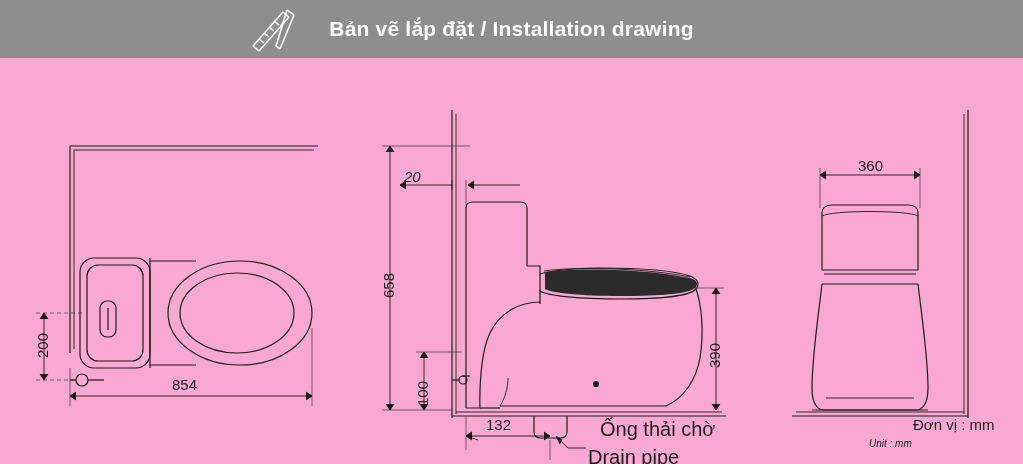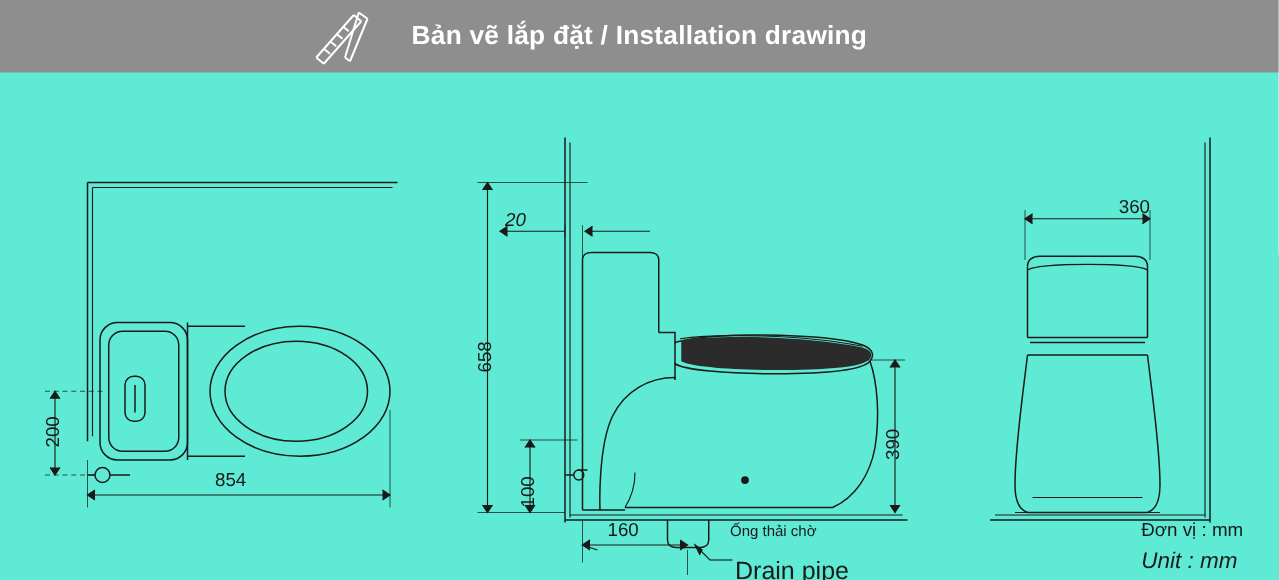--- a/index.html
+++ b/index.html
@@ -7,21 +7,21 @@
     padding: 0;
     background: #ffffff;
   }
   body {
     font-family: "Liberation Sans", sans-serif;
   }
   #root {
     position: relative;
     width: 1023px;
     height: 464px;
-    background: #5eead4;
+    background: #f9a8d4;
     overflow: hidden;
   }
   
   .header {
     position: absolute;
     left: 0;
     top: 0;
     width: 1023px;
     height: 58px;
     background: #8e8e8e;
@@ -260,24 +260,24 @@
       </g>
     </svg>
 
     <div class="lbl vert" style="left:34px; top:300px;">200</div>
     <div class="lbl" style="left:172px; top:318px;">854</div>
 
     <div class="lbl" style="left:404px; top:110px;font-style:italic;">20</div>
     <div class="lbl vert" style="left:380px; top:240px;">658</div>
     <div class="lbl vert" style="left:706px; top:310px;">390</div>
     <div class="lbl vert" style="left:414px; top:348px;">100</div>
-    <div class="lbl" style="left:486px; top:358px;">160</div>
-
-    <div class="lbl" style="left:584px; top:360px; font-size:12px;">Ống thải chờ</div>
+    <div class="lbl" style="left:486px; top:358px;">132</div>
+
+    <div class="lbl" style="left:600px; top:360px; font-size:20px;">Ống thải chờ</div>
     <div class="lbl" style="left:588px; top:388px; font-size:20px;">Drain pipe</div>
 
-    <div class="lbl" style="left:895px; top:99px;text-align:right;">360</div>
+    <div class="lbl" style="left:858px; top:99px;text-align:right;">360</div>
 
     <div class="lbl" style="left:913px; top:358px; font-size:15px;text-align:right;">Đơn vị : mm</div>
-    <div class="lbl italic" style="left:913px; top:380px; font-size:18px;">Unit : mm</div>
+    <div class="lbl italic" style="left:869px; top:380px; font-size:10px;">Unit : mm</div>
 
   </div>
 </div>
 
 </body></html>

